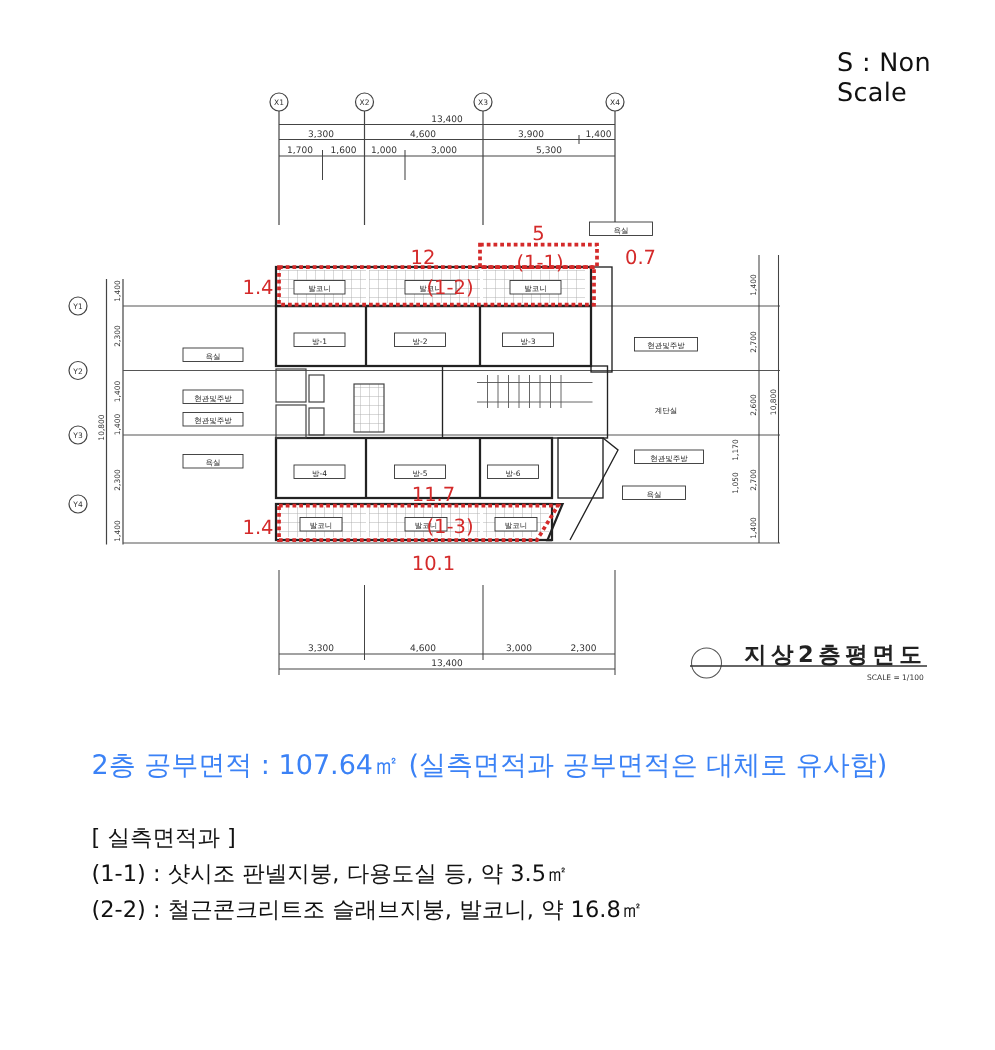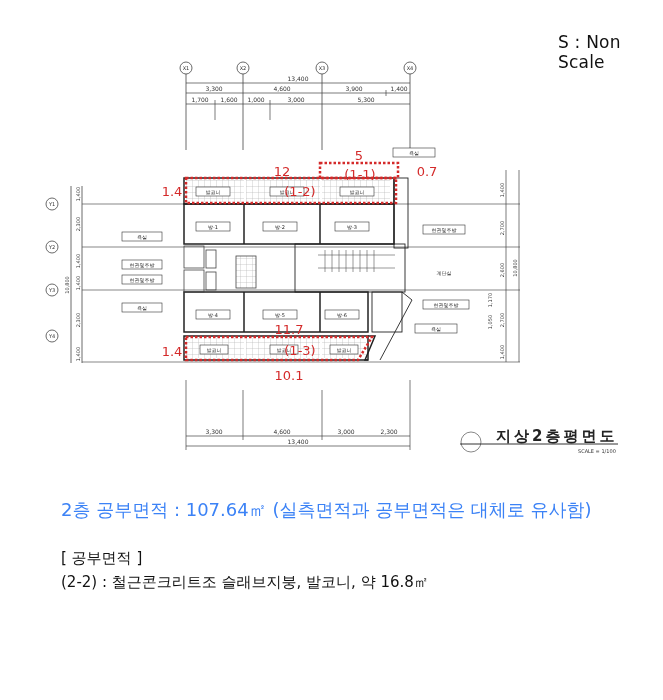--- a/index.html
+++ b/index.html
@@ -244,15 +244,16 @@
     <circle cx="471" cy="442" r="10" stroke="#555" fill="none" stroke-width="0.7"></circle>
     <line x1="460" y1="444" x2="618" y2="444" stroke="#333" stroke-width="1"></line>
     <text x="496" y="441" font-size="15" font-weight="bold" fill="#222" letter-spacing="3">지상2층평면도</text>
     <text x="578" y="453" font-size="5" fill="#333">SCALE = 1/100</text>
   </g>
 </svg>
 
 <div class="abs caption">2층 공부면적 : 107.64㎡ (실측면적과 공부면적은 대체로 유사함)</div>
 
 <div class="abs notes">
-  <div>[ 공부면적 ]</div>
+  <div>[ 실측면적과 ]</div>
+  <div>(1-1) : 샷시조 판넬지붕, 다용도실 등, 약 3.5㎡</div>
   <div>(2-2) : 철근콘크리트조 슬래브지붕, 발코니, 약 16.8㎡</div>
 </div>
 
 </body></html>

